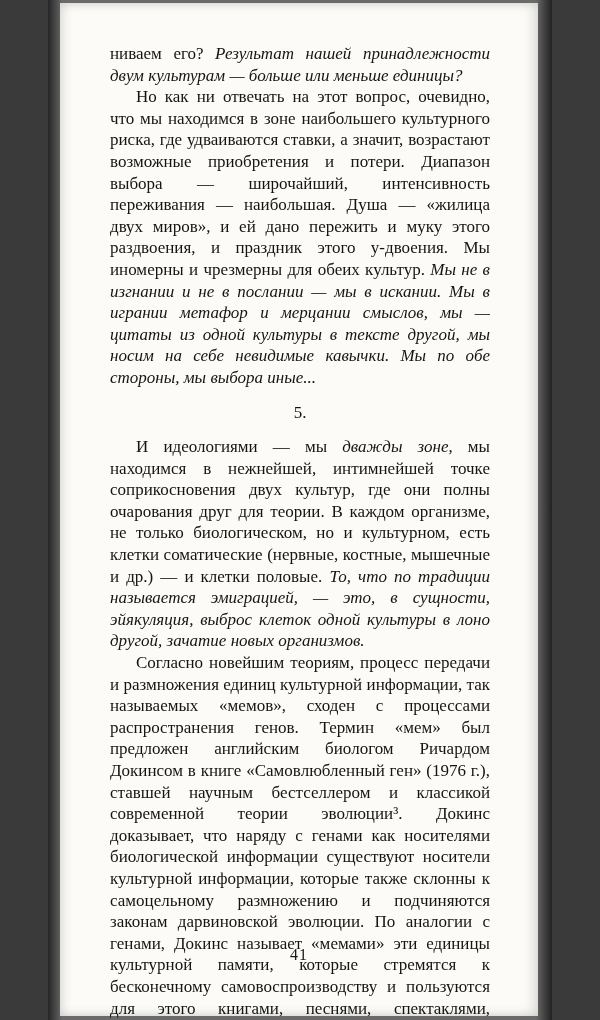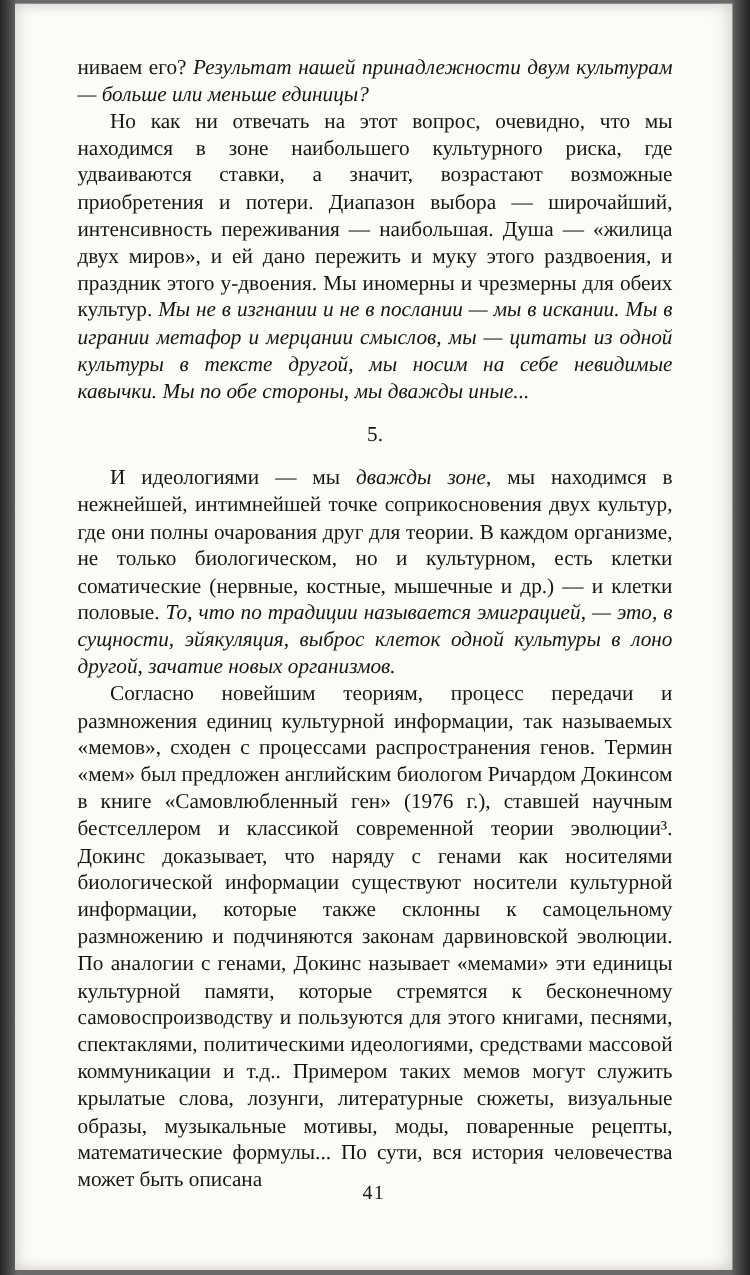--- a/index.html
+++ b/index.html
@@ -3,21 +3,21 @@
 <meta charset="utf-8">
 <style>
   html, body {
     margin: 0;
     padding: 0;
     background: #3a3a3a;
     font-family: "Liberation Serif", "DejaVu Serif", serif;
   }
   .scan {
     position: relative;
-    width: 600px;
+    width: 504px;
     height: 1020px;
     margin: 0 auto;
     background: linear-gradient(90deg,
       #262626 0px, #4f4f4f 9px, #6a6a6a 14px,
       #6a6a6a calc(100% - 16px), #444444 calc(100% - 8px), #222222 100%);
     overflow: hidden;
   }
   .page {
     position: absolute;
     left: 12px;
@@ -72,21 +72,21 @@
 
     <div class="text-block">
 
       <p class="para no-indent">
         <span class="run">ниваем его? </span>
         <span class="run italic">Результат нашей принадлежности двум культурам — больше или меньше единицы?</span>
       </p>
 
       <p class="para indent">
         <span class="run">Но как ни отвечать на этот вопрос, очевидно, что мы находимся в зоне наибольшего культурного риска, где удваиваются ставки, а значит, возрастают возможные приобретения и потери. Диапазон выбора — широчайший, интенсивность переживания — наибольшая. Душа — «жилица двух миров», и ей дано пережить и муку этого раздвоения, и праздник этого у-двоения. Мы иномерны и чрезмерны для обеих культур. </span>
-        <span class="run italic">Мы не в изгнании и не в послании — мы в искании. Мы в игрании метафор и мерцании смыслов, мы — цитаты из одной культуры в тексте другой, мы носим на себе невидимые кавычки. Мы по обе стороны, мы дважды иные...</span>
+        <span class="run italic">Мы не в изгнании и не в послании — мы в искании. Мы в игрании метафор и мерцании смыслов, мы — цитаты из одной культуры в тексте другой, мы носим на себе невидимые кавычки. Мы по обе стороны, мы выбора иные...</span>
       </p>
 
       <div class="section-number">5.</div>
 
       <p class="para indent">
         <span class="run">И идеологиями — мы </span><span class="run italic">дважды зоне</span><span class="run">, мы находимся в нежнейшей, интимнейшей точке соприкосновения двух культур, где они полны очарования друг для теории. В каждом организме, не только биологическом, но и культурном, есть клетки соматические (нервные, костные, мышечные и др.) — и клетки половые. </span>
         <span class="run italic">То, что по традиции называется эмиграцией, — это, в сущности, эйякуляция, выброс клеток одной культуры в лоно другой, зачатие новых организмов.</span>
       </p>
 
       <p class="para indent">

